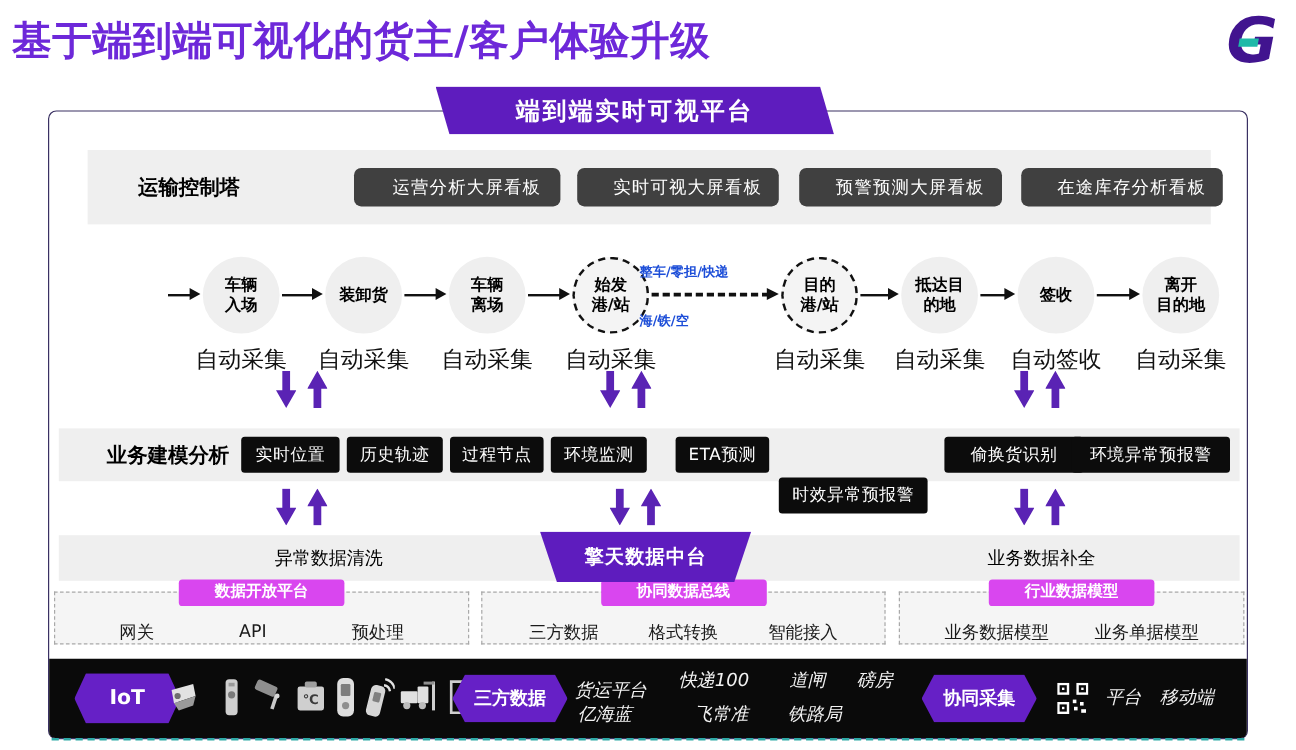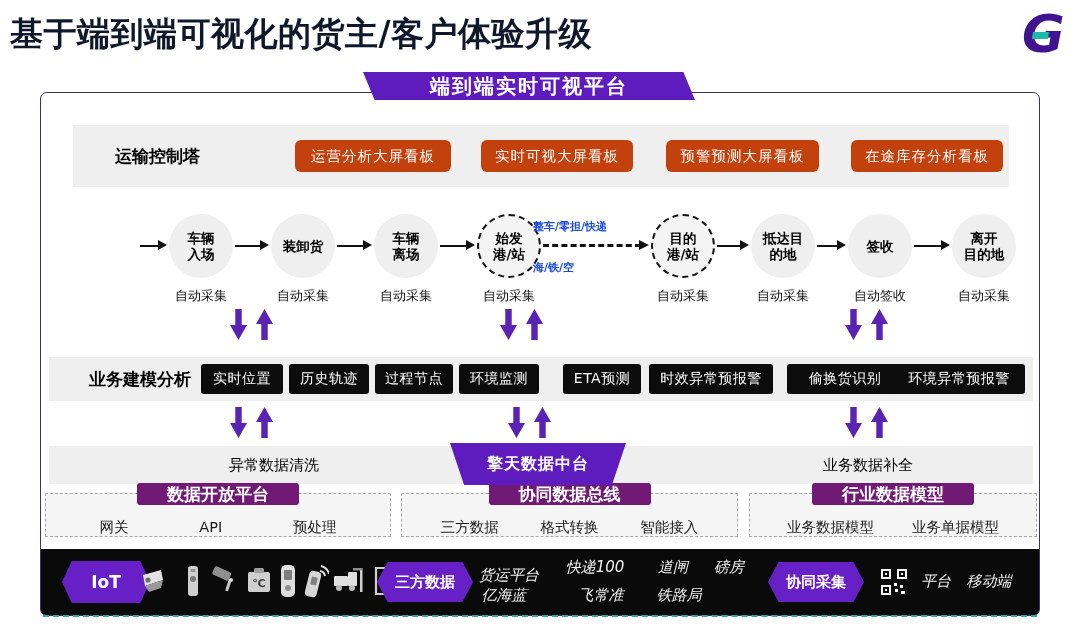--- a/index.html
+++ b/index.html
@@ -1,36 +1,36 @@
 <!DOCTYPE html>
 <html><head>
 <meta charset="utf-8">
 <style>
   html,body{margin:0;padding:0;background:#fff;}
   .page{position:relative;width:1080px;height:625px;background:#fff;overflow:hidden;
         font-family:"DejaVu Sans","Liberation Sans",sans-serif;color:#111;}
-  .title{position:absolute;left:10px;top:12px;font-size:33px;font-weight:900;color:#0f172a;letter-spacing:.5px;white-space:nowrap;}
+  .title{position:absolute;left:10px;top:12px;font-size:33px;font-weight:900;color:#6d28d9;letter-spacing:.5px;white-space:nowrap;}
   .logo{position:absolute;right:8px;top:4px;width:64px;height:58px;}
   
   .container{position:absolute;left:40px;top:92px;width:1000px;height:524px;border:1.6px solid #3A3163;border-radius:7px;box-sizing:border-box;}
-  .banner{position:absolute;left:363px;top:72px;width:332px;height:28px;background:#5E1CBE;
+  .banner{position:absolute;left:363px;top:72px;width:332px;height:40px;background:#5E1CBE;
           clip-path:polygon(0 0,96.5% 0,100% 100%,3.5% 100%);display:flex;align-items:center;justify-content:center;
           color:#fff;font-size:20px;font-weight:bold;letter-spacing:2px;z-index:6;}
   
   .ct-bar{position:absolute;left:32px;top:32px;width:936px;height:62px;background:#EFEFEF;}
   .ct-label{position:absolute;left:42px;top:0;height:62px;display:flex;align-items:center;font-size:17px;font-weight:bold;color:#000;}
-  .board-btn{position:absolute;top:15px;height:32px;background:#c2410c;color:#fff;border-radius:6px;
-             display:flex;align-items:center;justify-content:center;font-size:14.5px;letter-spacing:1px;}
+  .board-btn{position:absolute;top:15px;height:32px;background:#404040;color:#fff;border-radius:6px;
+             display:flex;align-items:center;justify-content:center;font-size:14.5px;letter-spacing:1px;padding-left:16px;}
   
   .flow{position:absolute;left:0;top:118px;width:100%;height:100px;}
   .fnode{position:absolute;top:3px;width:64px;height:64px;border-radius:50%;background:#EFEFEF;box-sizing:border-box;
          display:flex;align-items:center;justify-content:center;text-align:center;
          font-size:13.5px;font-weight:bold;line-height:1.22;white-space:pre-line;color:#000;}
   .fnode.dashed{background:#F4F4F4;border:2px dashed #111;}
-  .fsub{position:absolute;top:76px;width:90px;text-align:center;font-size:13px;color:#111;}
+  .fsub{position:absolute;top:76px;width:90px;text-align:center;font-size:19px;color:#111;}
   .harrow{position:absolute;top:33.5px;height:2.6px;background:#111;}
   .harrow:after{content:"";position:absolute;right:-8px;top:-4.2px;border-left:9px solid #111;
                 border-top:5.5px solid transparent;border-bottom:5.5px solid transparent;}
   .darrow{position:absolute;top:32.5px;border-top:3px dashed #111;}
   .darrow:after{content:"";position:absolute;right:-8px;top:-7px;border-left:10px solid #111;
                 border-top:5.5px solid transparent;border-bottom:5.5px solid transparent;}
   .route{position:absolute;left:492px;width:126px;text-align:left;color:#1d4ed8;font-weight:bold;font-size:11px;}
   
   .parrow{position:absolute;width:17px;height:31px;background:#5A23B4;}
   .parrow.down{clip-path:polygon(31% 0,69% 0,69% 52%,100% 52%,50% 100%,0 52%,31% 52%);}
@@ -42,22 +42,22 @@
         display:flex;align-items:center;justify-content:center;font-size:14px;letter-spacing:.5px;}
   
   .mid-bar{position:absolute;left:8px;top:353px;width:984px;height:38px;background:#EFEFEF;}
   .mid-text{position:absolute;top:0;height:38px;width:170px;display:flex;align-items:center;justify-content:center;
             font-size:15px;font-weight:500;color:#000;}
   .mid-badge{position:absolute;left:409px;top:350px;width:176px;height:42px;background:#5E1CBE;z-index:2;
              clip-path:polygon(0 0,100% 0,92% 100%,8% 100%);display:flex;align-items:center;justify-content:center;
              color:#fff;font-size:16px;font-weight:bold;letter-spacing:1px;}
   
   .pbox{position:absolute;top:400px;height:44px;background:#F5F5F5;border:1.5px dashed #A9A9A9;box-sizing:border-box;}
-  .pbox-header{position:absolute;left:50%;top:-11px;transform:translateX(-50%);background:#701a75;color:#fff;
-               font-size:17px;font-weight:bold;height:22px;line-height:22px;padding:0 30px;border-radius:3px;white-space:nowrap;}
+  .pbox-header{position:absolute;left:50%;top:-11px;transform:translateX(-50%);background:#d946ef;color:#fff;
+               font-size:13px;font-weight:bold;height:22px;line-height:22px;padding:0 30px;border-radius:3px;white-space:nowrap;}
   .pbox-items{display:flex;justify-content:space-around;align-items:center;height:100%;padding:12px 18px 0 18px;font-size:14.5px;color:#1a1a1a;}
   
   .bottom-bar{position:absolute;left:0;top:456px;width:100%;height:66px;background:#0A0A0A;border-radius:0 0 5px 5px;}
   .bottom-bar:after{content:"";position:absolute;left:2px;right:2px;bottom:-2px;border-bottom:2px dashed #2FA9A6;}
   .hexbadge{position:absolute;background:#6620C6;color:#fff;display:flex;align-items:center;justify-content:center;
             font-weight:bold;clip-path:polygon(11% 0,89% 0,100% 50%,89% 100%,11% 100%,0 50%);}
   .bicon{position:absolute;}
   .btext{position:absolute;color:#F2F2F2;font-size:15px;font-style:italic;font-weight:500;white-space:nowrap;text-align:center;}
 </style>
 </head>
@@ -127,21 +127,21 @@
     <div class="parrow down" style="left:804px;top:216px;"></div>
     <div class="parrow up" style="left:830px;top:216px;"></div>
 
     <div class="bm-bar">
       <div class="bm-label">业务建模分析</div>
       <div class="chip" style="left:152px;width:82px;">实时位置</div>
       <div class="chip" style="left:240px;width:80px;">历史轨迹</div>
       <div class="chip" style="left:326px;width:78px;">过程节点</div>
       <div class="chip" style="left:410px;width:80px;">环境监测</div>
       <div class="chip" style="left:514px;width:78px;">ETA预测</div>
-      <div class="chip" style="left:600px;width:124px;">时效异常预报警</div>
+      <div class="chip" style="left:600px;width:124px;margin-top:34px;">时效异常预报警</div>
       <div class="chip" style="left:738px;width:116px;">偷换货识别</div>
       <div class="chip" style="left:844px;width:132px;">环境异常预报警</div>
     </div>
 
     <div class="parrow down" style="left:189px;top:314px;"></div>
     <div class="parrow up" style="left:215px;top:314px;"></div>
     <div class="parrow down" style="left:467px;top:314px;"></div>
     <div class="parrow up" style="left:493px;top:314px;"></div>
     <div class="parrow down" style="left:804px;top:314px;"></div>
     <div class="parrow up" style="left:830px;top:314px;"></div>

